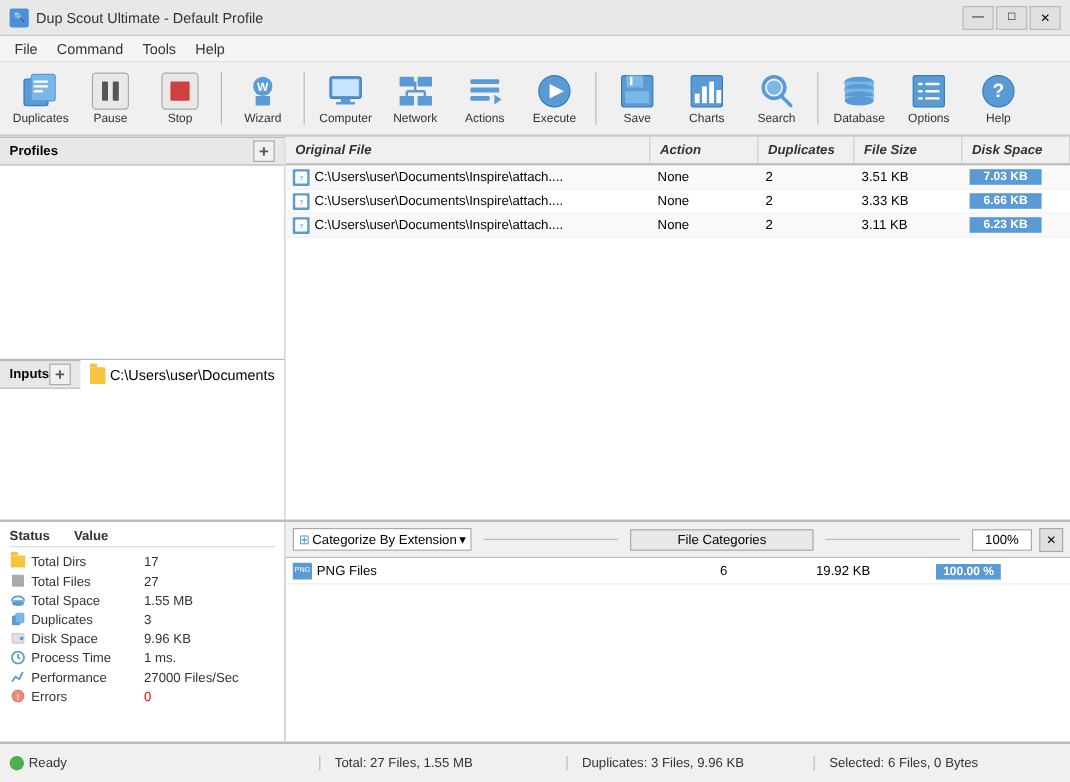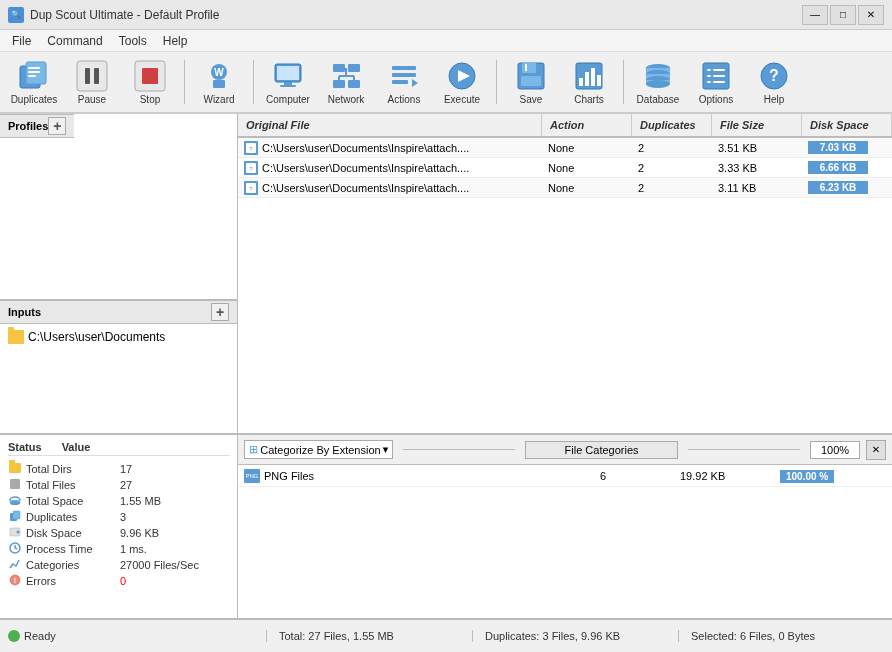--- a/index.html
+++ b/index.html
@@ -30,25 +30,25 @@
     .left-panel { width: 238px; display: flex; flex-direction: column; border-right: 1px solid #bbb; background: #fff; flex-shrink: 0; }
     .panel-header { background: #e8e8e8; border-bottom: 1px solid #bbb; border-top: 1px solid #bbb; height: 24px; display: flex; align-items: center; justify-content: space-between; padding: 0 8px; font-weight: bold; font-size: 11px; }
     .panel-add-btn { width: 18px; height: 18px; background: #f0f0f0; border: 1px solid #aaa; display: flex; align-items: center; justify-content: center; cursor: pointer; font-size: 14px; color: #555; }
     .panel-content { flex: 1; padding: 4px; }
     .panel-item { display: flex; align-items: center; gap: 4px; padding: 2px 4px; cursor: pointer; font-size: 12px; }
     .panel-item.selected { background: #cce4f7; }
     .folder-icon { width: 16px; height: 14px; background: #f5c542; border-radius: 1px; position: relative; }
     .folder-icon::before { content: ''; position: absolute; top: -3px; left: 0; width: 6px; height: 3px; background: #f5c542; border-radius: 1px 1px 0 0; }
 
     
-    .profiles-section { height: 185px; display: flex; }
+    .profiles-section { height: 185px; display: flex; flex-direction: column; }
     .profiles-section .panel-content { overflow-y: auto; }
 
     
-    .inputs-section { flex: 1; display: flex; flex-direction: column; border-top: 1px solid #bbb; }
+    .inputs-section { flex: 1; display: flex; flex-direction: row; border-top: 1px solid #bbb; }
     .inputs-section .panel-content { overflow-y: auto; }
 
     
     .right-panel { flex: 1; display: flex; flex-direction: column; background: #fff; }
     .results-table { flex: 1; overflow-y: auto; }
     .table-header { display: flex; background: #f0f0f0; border-bottom: 2px solid #bbb; height: 24px; align-items: center; font-size: 11px; font-weight: bold; color: #333; font-style: italic; }
     .th { padding: 0 8px; border-right: 1px solid #ccc; height: 100%; display: flex; align-items: center; }
     .th-file { flex: 1; }
     .th-action { width: 90px; }
     .th-dups { width: 80px; }
@@ -232,20 +232,30 @@
           <rect x="3" y="3" width="26" height="26" rx="2" fill="#5b9bd5" stroke="#357abd" stroke-width="1"></rect>
           <rect x="6" y="18" width="4" height="8" fill="white"></rect>
           <rect x="12" y="12" width="4" height="14" fill="white"></rect>
           <rect x="18" y="8" width="4" height="18" fill="white"></rect>
           <rect x="24" y="15" width="4" height="11" fill="white"></rect>
         </svg>
     </div>
     <span class="toolbar-label">Charts</span>
   </div>
 
+  <div class="toolbar-btn">
+    <div class="toolbar-icon">
+      <svg width="32" height="32" viewBox="0 0 32 32">
+          <circle cx="14" cy="13" r="9" fill="none" stroke="#5b9bd5" stroke-width="3"></circle>
+          <circle cx="14" cy="13" r="6" fill="#7ab8e8"></circle>
+          <line x1="20" y1="20" x2="28" y2="28" stroke="#5b9bd5" stroke-width="3" stroke-linecap="round"></line>
+        </svg>
+    </div>
+    <span class="toolbar-label">Search</span>
+  </div>
   <div class="toolbar-separator"></div>
 
   <div class="toolbar-btn">
     <div class="toolbar-icon">
       <svg width="32" height="32" viewBox="0 0 32 32">
           <ellipse cx="16" cy="8" rx="12" ry="4" fill="#5b9bd5"></ellipse>
           <path d="M4 8 Q4 14 16 14 Q28 14 28 8" fill="none" stroke="#5b9bd5" stroke-width="1"></path>
           <rect x="4" y="8" width="24" height="6" fill="#7ab8e8"></rect>
           <ellipse cx="16" cy="14" rx="12" ry="4" fill="#5b9bd5"></ellipse>
           <path d="M4 14 Q4 20 16 20 Q28 20 28 14" fill="none" stroke="#5b9bd5" stroke-width="1"></path>
@@ -476,21 +486,21 @@
       <span class="stat-label">Process Time</span>
       <span class="stat-value">1 ms.</span>
     </div>
 
     <div class="stat-row">
       <div class="stat-icon">
         <svg width="12" height="12" viewBox="0 0 12 12">
             <polyline points="1,10 4,6 7,8 10,2" fill="none" stroke="#5b9bd5" stroke-width="1.5"></polyline>
           </svg>
       </div>
-      <span class="stat-label">Categories</span>
+      <span class="stat-label">Performance</span>
       <span class="stat-value">27000 Files/Sec</span>
     </div>
 
     <div class="stat-row">
       <div class="stat-icon">
         <svg width="12" height="12" viewBox="0 0 12 12">
             <circle cx="6" cy="6" r="5" fill="#e87" stroke="#c44" stroke-width="0.5"></circle>
             <text x="6" y="9" text-anchor="middle" font-size="7" fill="white" font-weight="bold">!</text>
           </svg>
       </div>

